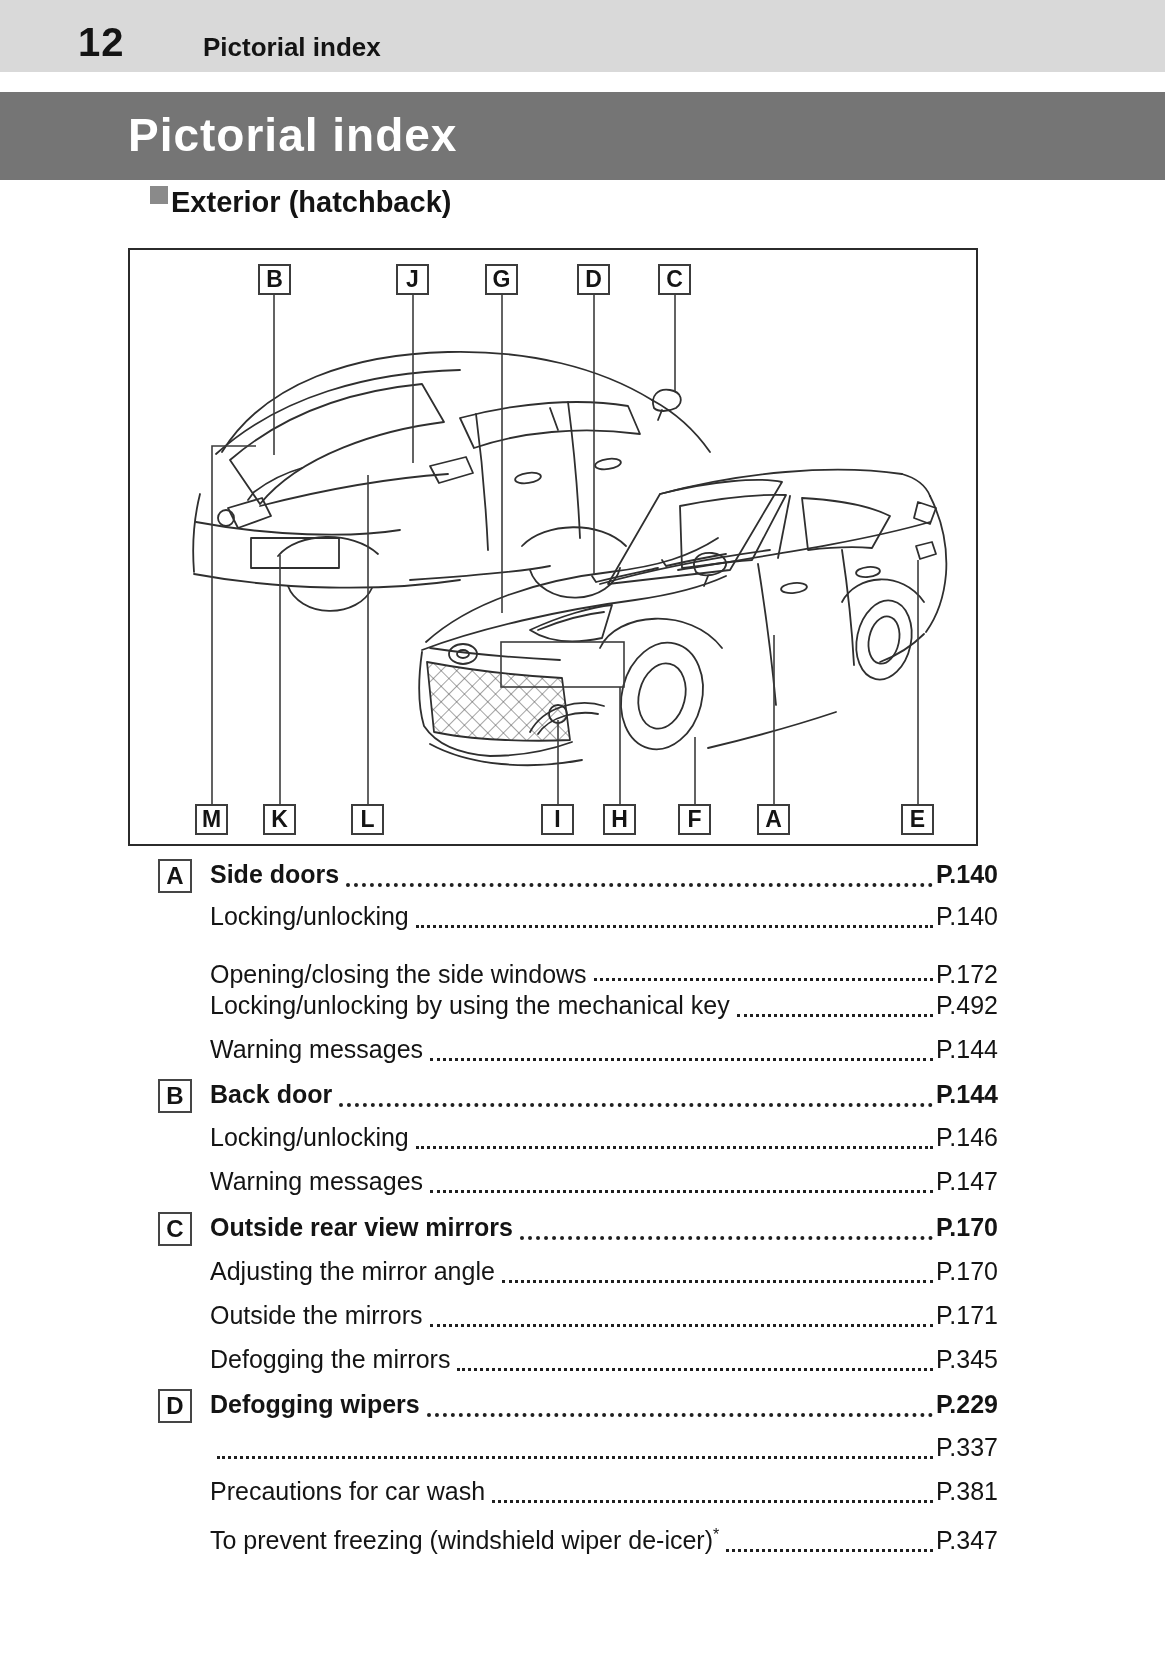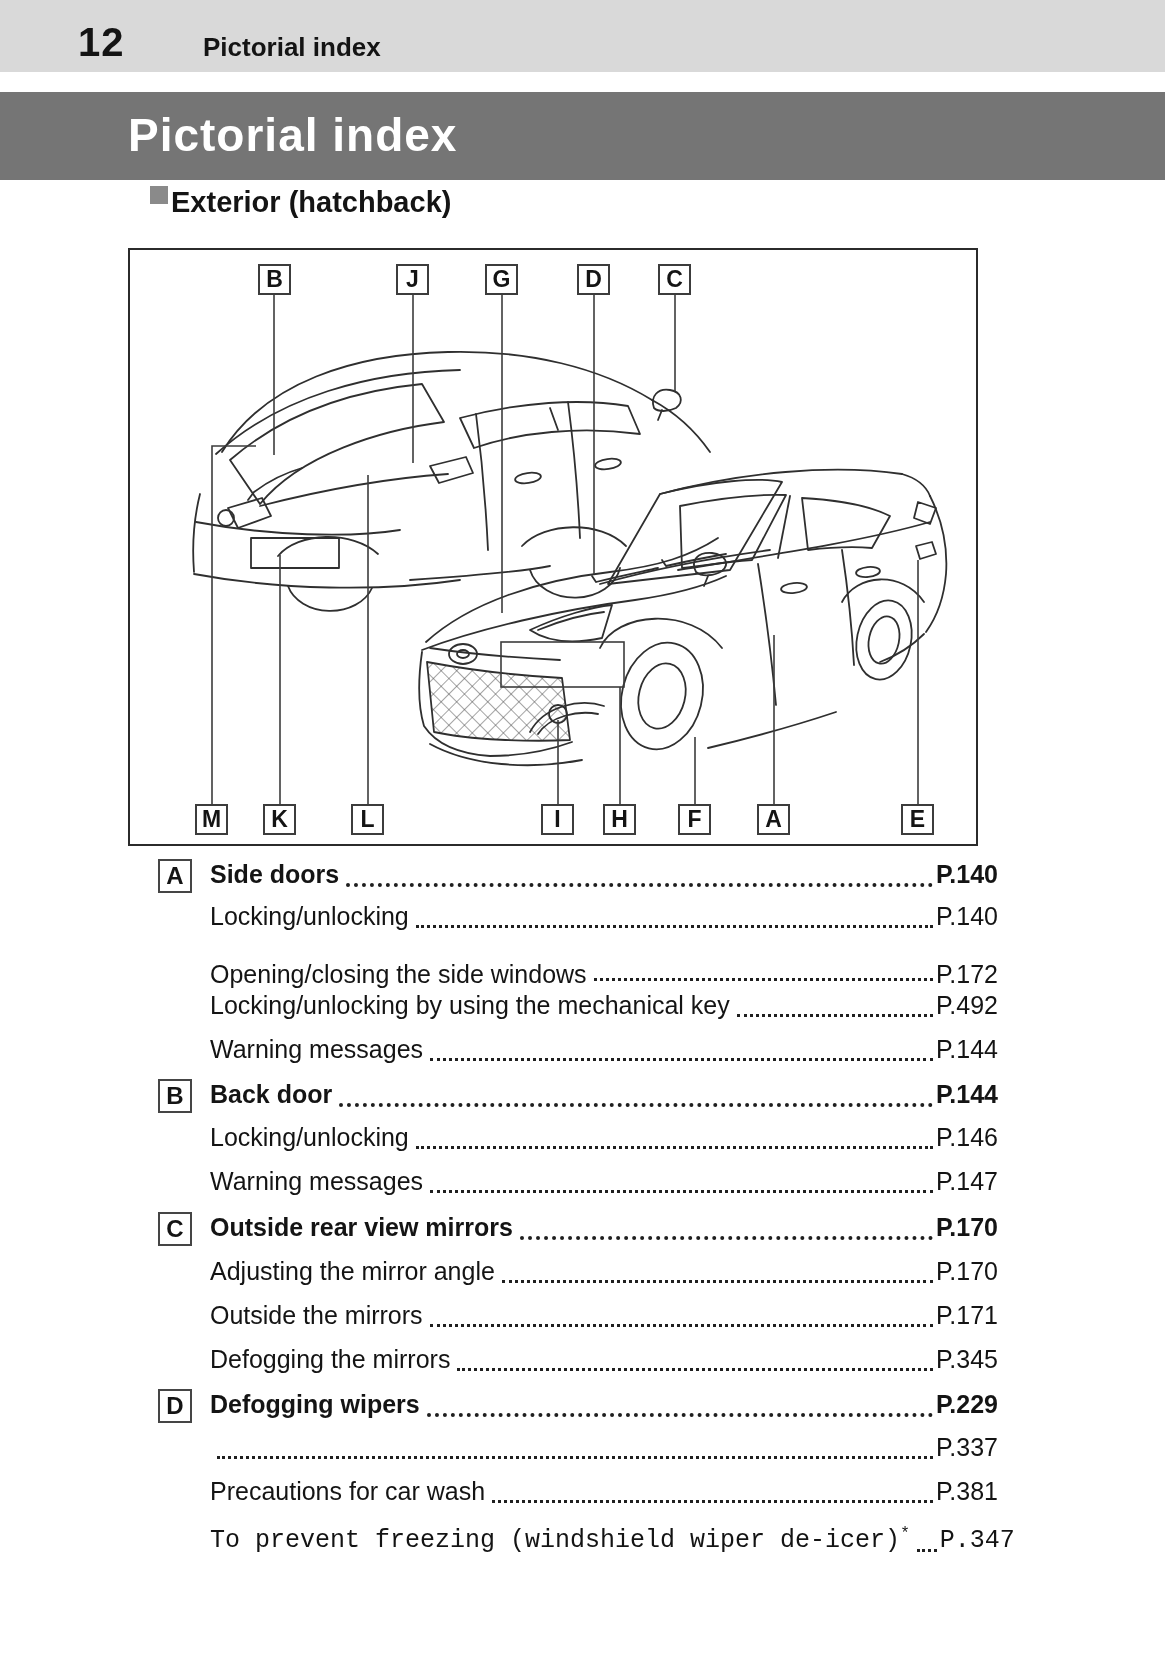--- a/index.html
+++ b/index.html
@@ -237,18 +237,18 @@
     </div>
     <div class="index-row" style="top: 575px;">
       <span class="leader"></span>
       <span class="pageref">P.337</span>
     </div>
     <div class="index-row" style="top: 619px;">
       <span class="label">Precautions for car wash</span>
       <span class="leader"></span>
       <span class="pageref">P.381</span>
     </div>
-    <div class="index-row" style="top: 668px; font-family: Liberation Mono, monospace;">
+    <div class="index-row" style="top: 668px;">
       <span class="label">To prevent freezing (windshield wiper de-icer)<sup>*</sup></span>
       <span class="leader"></span>
       <span class="pageref">P.347</span>
     </div>
   </div>
 
 </body></html>

